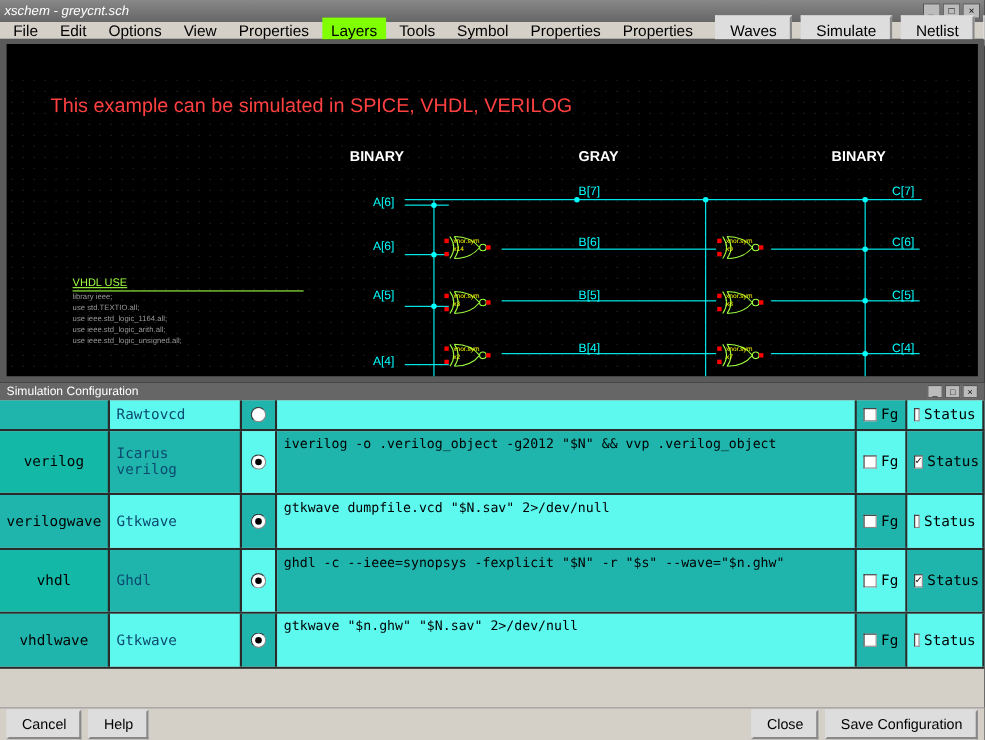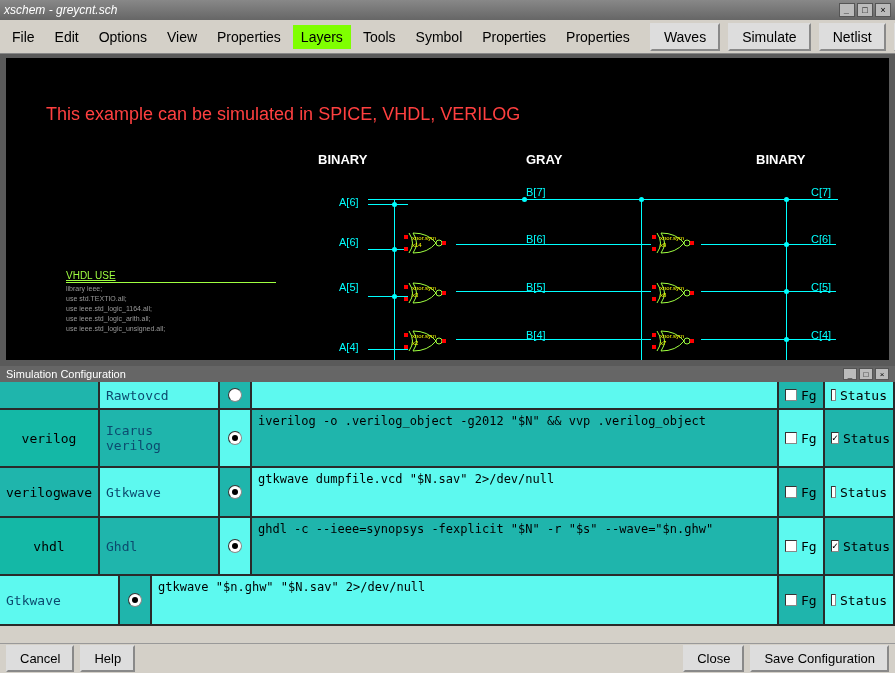--- a/index.html
+++ b/index.html
@@ -5,21 +5,21 @@
   * { box-sizing: border-box; margin: 0; padding: 0; }
   body { font-family: sans-serif; font-size: 12px; background: #4a4a4a; width: 895px; height: 673px; overflow: hidden; }
   
   .window { width: 895px; height: 673px; display: flex; flex-direction: column; }
   
   .titlebar { background: linear-gradient(#888, #666); height: 20px; display: flex; align-items: center; padding: 0 4px; color: #fff; font-style: italic; }
   .titlebar-text { flex: 1; font-size: 12px; }
   .titlebar-btns { display: flex; gap: 2px; }
   .titlebar-btn { width: 16px; height: 14px; background: #bbb; border: 1px solid #555; font-size: 9px; display: flex; align-items: center; justify-content: center; cursor: pointer; color: #000; }
   
-  .menubar { background: #d4d0c8; height: 34px; display: flex; align-items: center; padding: 0 4px; gap: 4px; border-bottom: 1px solid #888; }
+  .menubar { background: #d4d0c8; height: 16px; display: flex; align-items: center; padding: 0 4px; gap: 4px; border-bottom: 1px solid #888; }
   .menu-item { padding: 4px 8px; font-size: 14px; cursor: pointer; }
   .menu-item.active { background: #7fff00; }
   .menu-btn { padding: 4px 12px; background: #ddd; border: 2px outset #ddd; font-size: 14px; cursor: pointer; margin-left: 4px; }
   .menu-spacer { flex: 1; }
   
   .canvas-area { background: #000; height: 312px; border: 6px solid #5a5a5a; border-top: 4px solid #5a5a5a; position: relative; overflow: hidden; }
   .canvas-inner { position: absolute; inset: 0; margin-top: 28px; }
   .canvas-title { position: absolute; top: 18px; left: 40px; color: #ff4040; font-size: 18px; }
   .dot-grid { position: absolute; inset: 0; background-image: radial-gradient(#334 0.6px, transparent 0.6px); background-size: 10px 10px; }
   
@@ -312,20 +312,21 @@
             <div class="chk"></div>
             <span>Fg</span>
           </div>
         <div class="scell c-st alt">
             <div class="chk">✓</div>
             <span>Status</span>
           </div>
       </div>
 
       <div class="simrow med">
+        <div class="scell c-type">vhdlwave</div>
         <div class="scell c-tool">Gtkwave</div>
         <div class="scell c-radio">
             <div class="radio-outer">
               <div class="radio-dot"></div>
             </div>
           </div>
         <div class="scell c-cmd">gtkwave "$n.ghw" "$N.sav" 2&gt;/dev/null</div>
         <div class="scell c-fg">
             <div class="chk"></div>
             <span>Fg</span>

